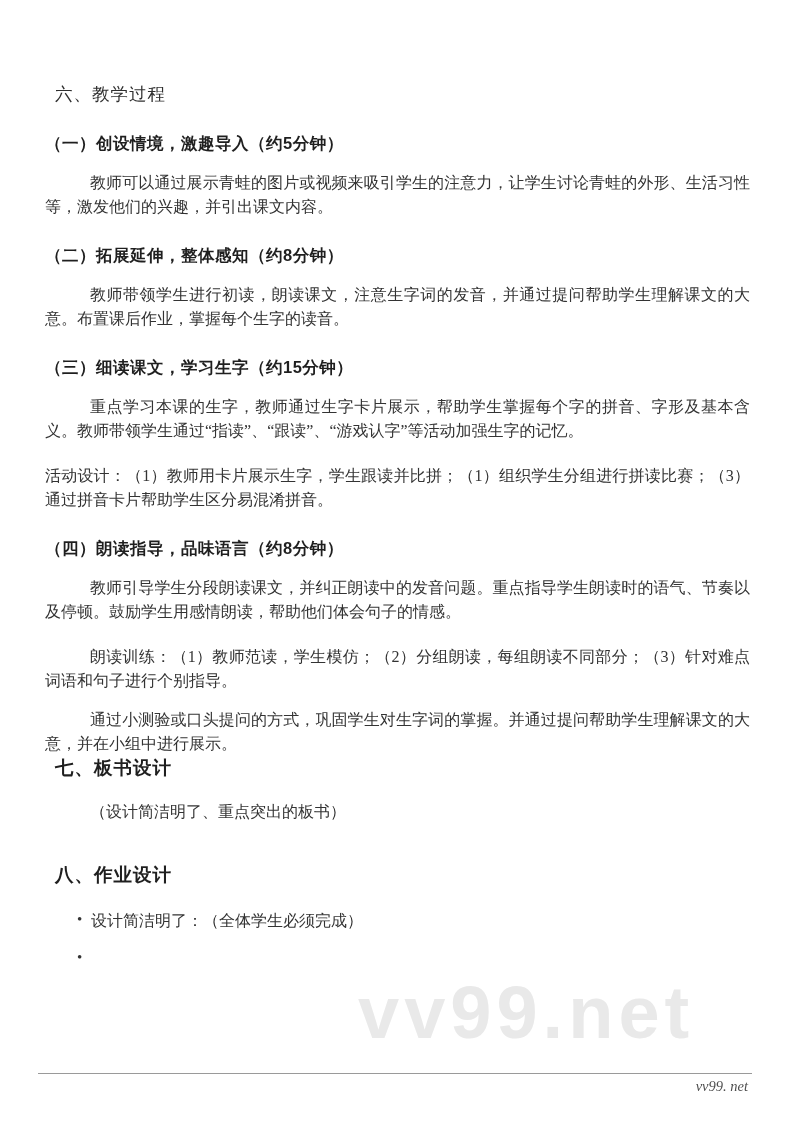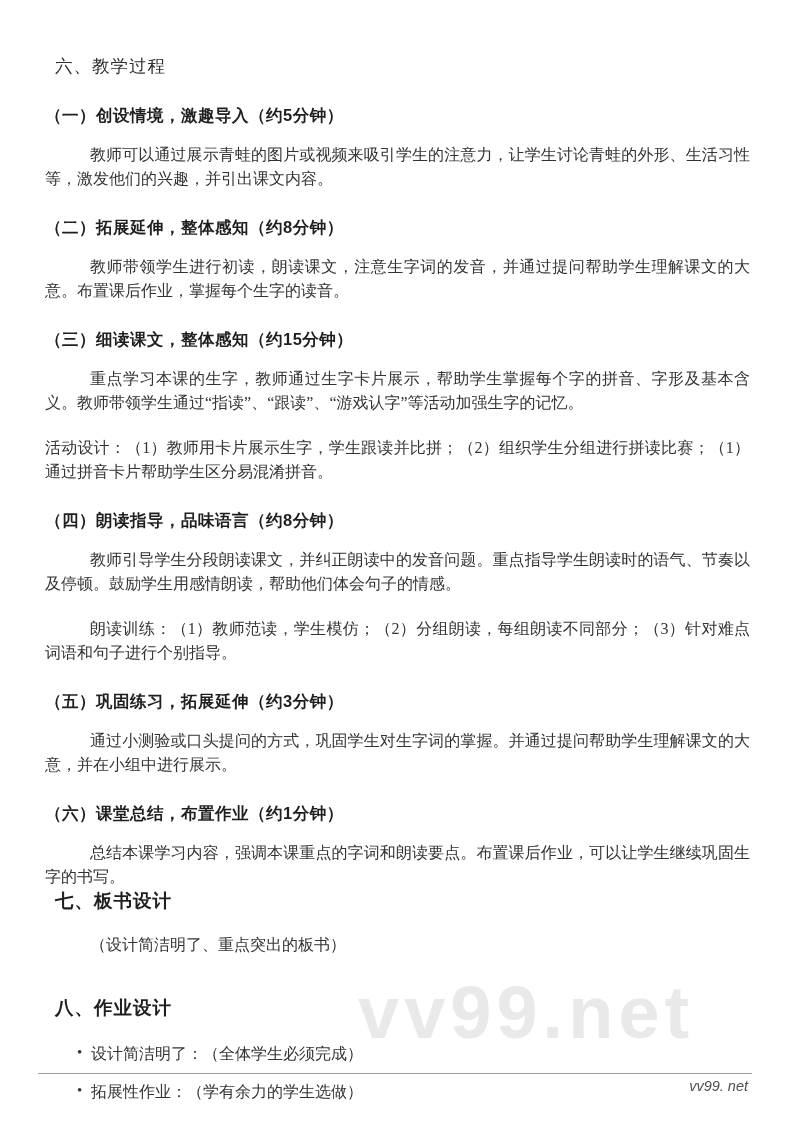--- a/index.html
+++ b/index.html
@@ -11,21 +11,21 @@
   }
   .page {
     position: relative;
     width: 800px; height: 1130px;
     overflow: hidden;
     background: #ffffff;
   }
   .content {
     position: relative;
     z-index: 1;
-    padding: 54px 50px 0 45px;
+    padding: 82px 50px 0 45px;
   }
   h2.doc-h2 {
     font-size: 17.5px;
     font-weight: 400;
     letter-spacing: 1px;
     color: #2f2f2f;
     margin: 0 0 0 10px;
   }
   h2.doc-h2.bold {
     font-weight: 700;
@@ -87,21 +87,21 @@
   .footer-line {
     position: absolute;
     left: 38px; top: 1073px;
     width: 714px;
     border-top: 1.5px solid #9a9a9a;
     z-index: 1;
   }
   .footer-text {
     position: absolute;
     top: 1078px; right: 52px;
-    font-family: Liberation Sans, sans-serif;
+    font-family: Liberation Serif, serif;
     font-style: italic;
     font-size: 14.5px;
     color: #4f4f4f;
     z-index: 1;
   }
 </style>
 </head>
 <body>
 
 <div class="page">
@@ -116,53 +116,47 @@
       <h3 class="doc-h3">（一）创设情境，激趣导入（约5分钟）</h3>
       <p class="body-p indent">教师可以通过展示青蛙的图片或视频来吸引学生的注意力，让学生讨论青蛙的外形、生活习性等，激发他们的兴趣，并引出课文内容。</p>
     </section>
 
     <section>
       <h3 class="doc-h3">（二）拓展延伸，整体感知（约8分钟）</h3>
       <p class="body-p indent">教师带领学生进行初读，朗读课文，注意生字词的发音，并通过提问帮助学生理解课文的大意。布置课后作业，掌握每个生字的读音。</p>
     </section>
 
     <section>
-      <h3 class="doc-h3">（三）细读课文，整体感知（约15分钟）</h3>
+      <h3 class="doc-h3">（三）细读课文，学习生字（约15分钟）</h3>
       <p class="body-p indent">重点学习本课的生字，教师通过生字卡片展示，帮助学生掌握每个字的拼音、字形及基本含义。教师带领学生通过“指读”、“跟读”、“游戏认字”等活动加强生字的记忆。</p>
-      <p class="body-p mt-lg">活动设计：（1）教师用卡片展示生字，学生跟读并比拼；（2）组织学生分组进行拼读比赛；（1）通过拼音卡片帮助学生区分易混淆拼音。</p>
+      <p class="body-p mt-lg">活动设计：（1）教师用卡片展示生字，学生跟读并比拼；（1）组织学生分组进行拼读比赛；（3）通过拼音卡片帮助学生区分易混淆拼音。</p>
     </section>
 
     <section>
       <h3 class="doc-h3">（四）朗读指导，品味语言（约8分钟）</h3>
       <p class="body-p indent">教师引导学生分段朗读课文，并纠正朗读中的发音问题。重点指导学生朗读时的语气、节奏以及停顿。鼓励学生用感情朗读，帮助他们体会句子的情感。</p>
       <p class="body-p indent mt-lg">朗读训练：（1）教师范读，学生模仿；（2）分组朗读，每组朗读不同部分；（3）针对难点词语和句子进行个别指导。</p>
     </section>
 
     <section>
-      <h3 class="doc-h3">（五）巩固练习，拓展延伸（约3分钟）</h3>
       <p class="body-p indent">通过小测验或口头提问的方式，巩固学生对生字词的掌握。并通过提问帮助学生理解课文的大意，并在小组中进行展示。</p>
     </section>
 
-    <section>
-      <h3 class="doc-h3">（六）课堂总结，布置作业（约1分钟）</h3>
-      <p class="body-p indent">总结本课学习内容，强调本课重点的字词和朗读要点。布置课后作业，可以让学生继续巩固生字的书写。</p>
-    </section>
 
     <h2 class="doc-h2 bold mt-sec">七、板书设计</h2>
     <p class="body-p indent note">（设计简洁明了、重点突出的板书）</p>
 
     <h2 class="doc-h2 bold mt-sec2">八、作业设计</h2>
     <ul class="hw-list">
       <li>
         <span class="dot">•</span>
         <span>设计简洁明了：（全体学生必须完成）</span>
       </li>
       <li>
         <span class="dot">•</span>
-        <span>拓展性作业：（学有余力的学生选做）</span>
       </li>
     </ul>
 
   </div>
 
   <div class="footer-line"></div>
   <div class="footer-text">vv99. net</div>
 
 </div>
 

